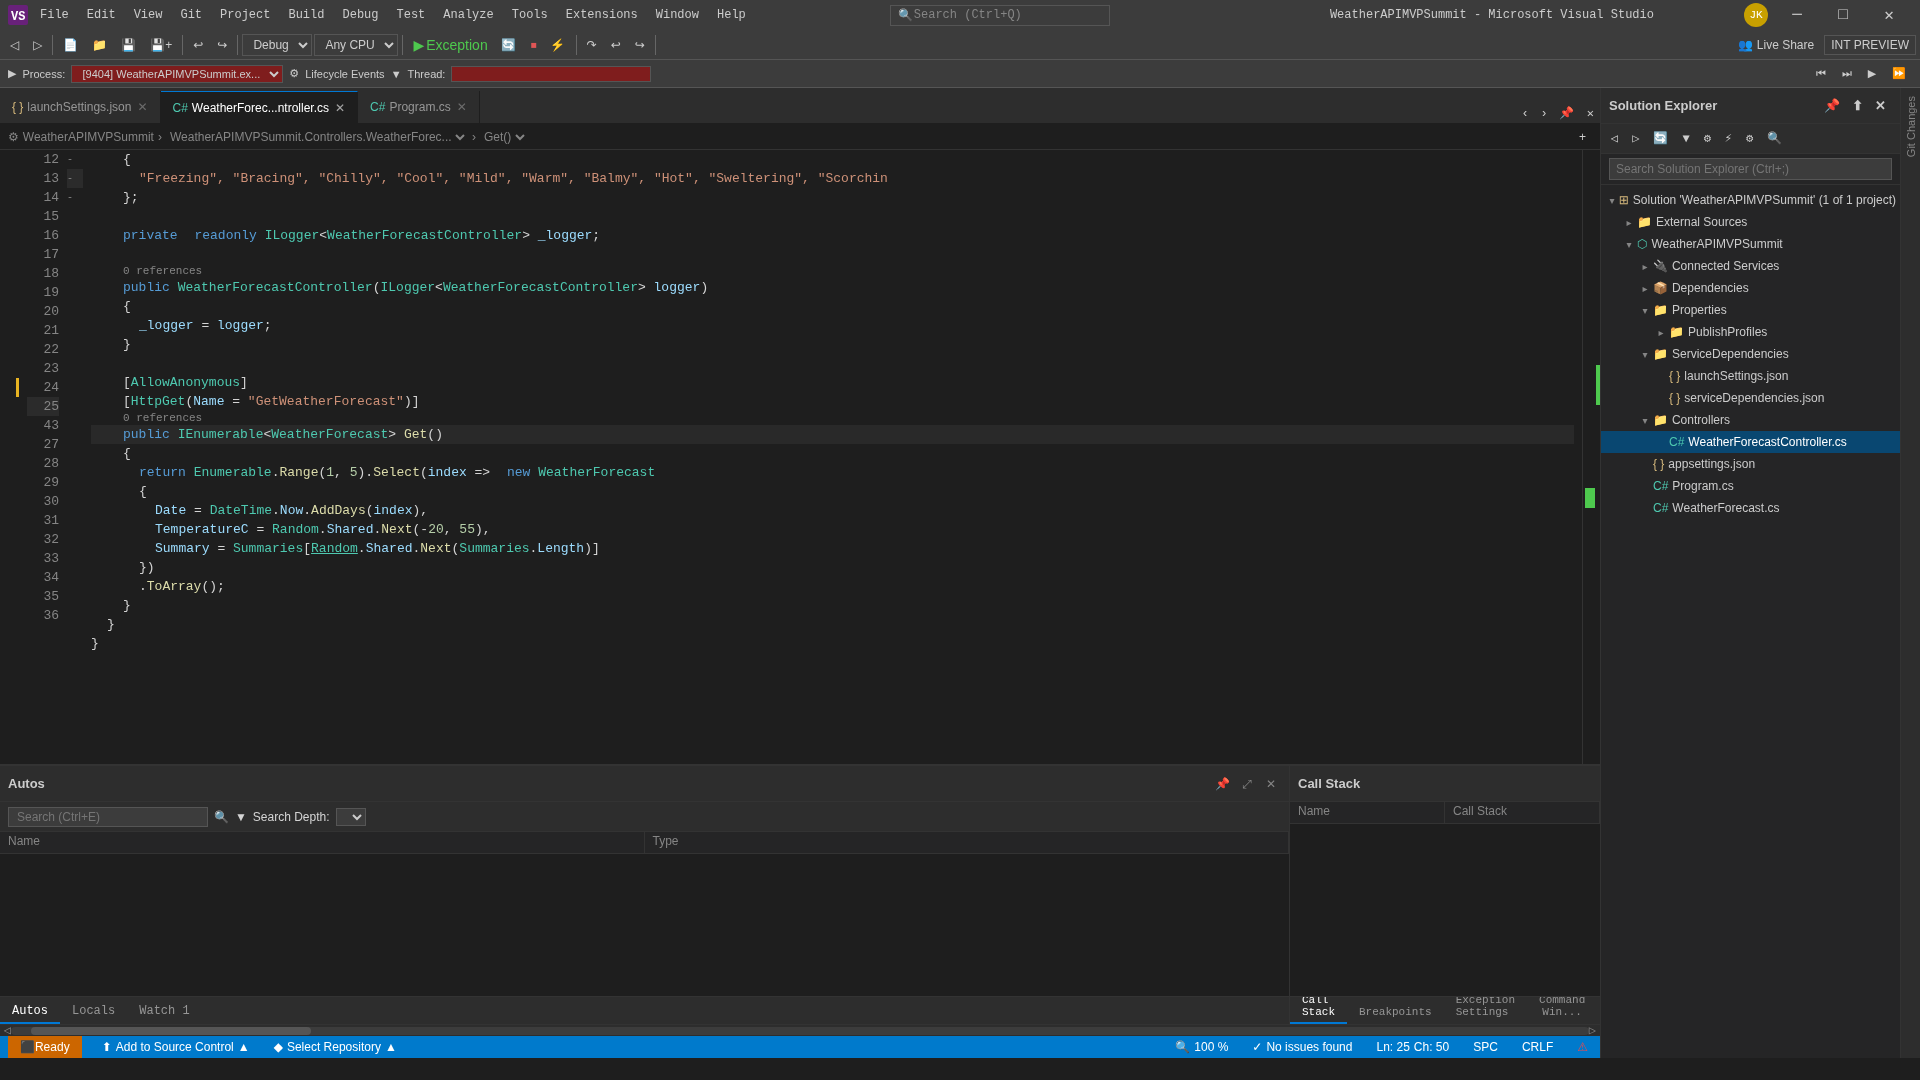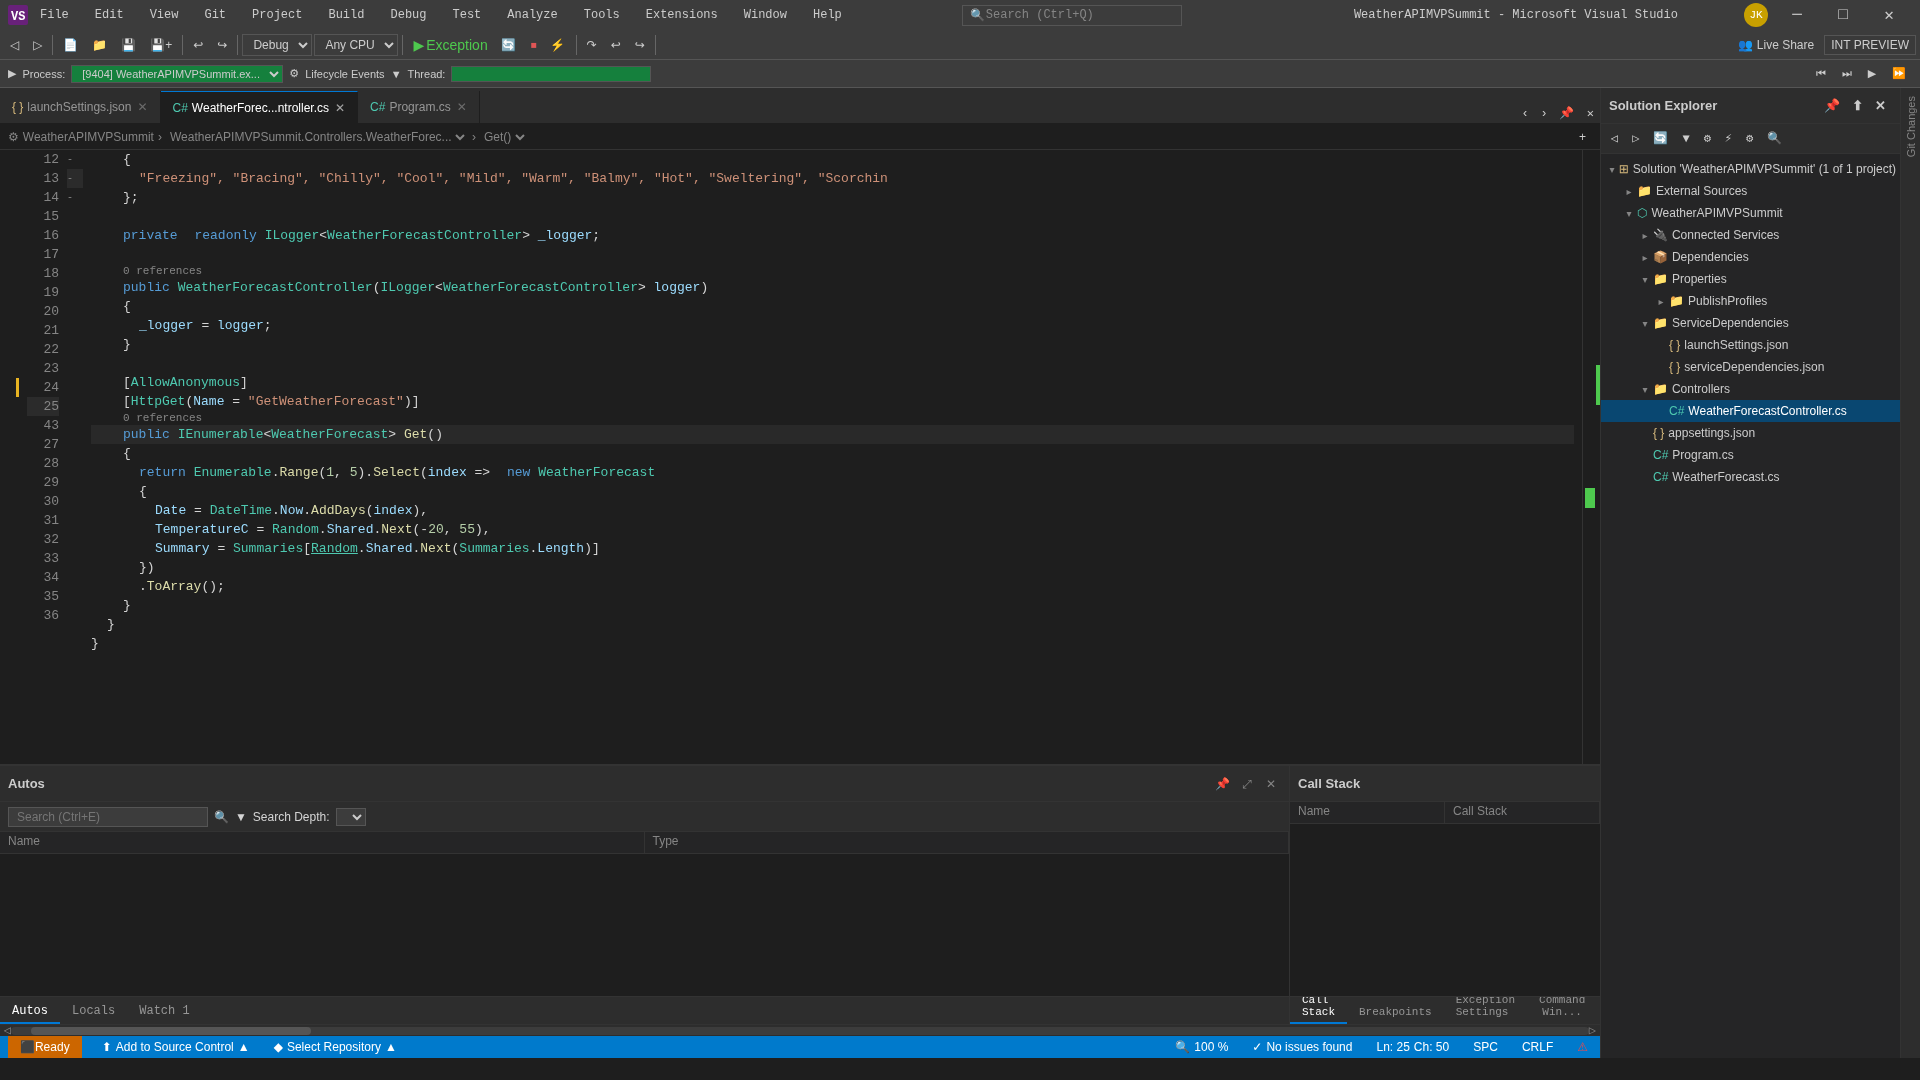--- a/index.html
+++ b/index.html
@@ -1,39 +1,39 @@
 <!DOCTYPE html>
 <html><head>
   <meta charset="utf-8">
   <style>
     * { margin: 0; padding: 0; box-sizing: border-box; }
     body { font-family: 'Consolas', 'Courier New', monospace; font-size: 12px; background: #1e1e1e; color: #d4d4d4; width: 1920px; height: 1080px; overflow: hidden; }
 
     
     #title-bar { display: flex; align-items: center; background: #3c3c3c; height: 30px; padding: 0 8px; color: #ccc; font-size: 12px; font-family: Liberation Mono, monospace; }
-    #title-bar .menus { display: flex; gap: 10px; margin-left: 4px; }
+    #title-bar .menus { display: flex; gap: 2px; margin-left: 4px; }
     #title-bar .menus span { padding: 2px 8px; cursor: pointer; }
     #title-bar .title { flex: 1; text-align: center; font-size: 12px; }
     #title-bar .window-controls { display: flex; gap: 0; }
     #title-bar .window-controls span { width: 46px; height: 30px; display: flex; align-items: center; justify-content: center; cursor: pointer; font-size: 16px; }
     #title-bar .search-box { background: #3c3c3c; border: 1px solid #555; padding: 2px 8px; width: 220px; color: #ccc; font-size: 12px; display: flex; align-items: center; }
     #title-bar .user-icon { width: 24px; height: 24px; background: #c8a000; border-radius: 50%; display: flex; align-items: center; justify-content: center; font-size: 11px; color: #fff; margin: 0 6px; }
 
     
     #toolbar { display: flex; align-items: center; background: #3c3c3c; height: 30px; padding: 0 4px; border-bottom: 1px solid #555; gap: 2px; font-family: 'Segoe UI', sans-serif; font-size: 12px; }
     .toolbar-btn { padding: 2px 6px; cursor: pointer; display: flex; align-items: center; gap: 2px; color: #ccc; }
     .toolbar-sep { width: 1px; height: 20px; background: #666; margin: 0 2px; }
     .toolbar-dropdown { background: #3c3c3c; border: 1px solid #555; color: #ccc; padding: 2px 6px; font-size: 12px; }
     .play-btn { color: #4ec94e; font-size: 14px; }
     .stop-btn { color: #e05555; }
     .live-share-btn { display: flex; align-items: center; gap: 4px; padding: 2px 8px; color: #ccc; cursor: pointer; }
 
     
     #debug-bar { display: flex; align-items: center; background: #3c3c3c; height: 28px; padding: 0 8px; border-bottom: 1px solid #555; font-family: 'Segoe UI', sans-serif; font-size: 11px; color: #ccc; gap: 6px; }
-    .debug-dropdown { background: #15803d; border: 1px solid #555; color: #ccc; padding: 1px 6px; font-size: 11px; }
+    .debug-dropdown { background: #7f1d1d; border: 1px solid #555; color: #ccc; padding: 1px 6px; font-size: 11px; text-align: right; }
 
     
     #main { display: flex; height: calc(1080px - 30px - 30px - 28px - 22px); }
 
     
     #editor-area { flex: 1; display: flex; flex-direction: column; background: #1e1e1e; min-width: 0; }
 
     
     #tab-bar { display: flex; background: #2d2d2d; height: 36px; align-items: flex-end; border-bottom: 1px solid #1e1e1e; }
     .tab { display: flex; align-items: center; padding: 4px 12px; background: #2d2d2d; border-right: 1px solid #1e1e1e; color: #969696; font-size: 12px; cursor: pointer; height: 32px; font-family: 'Segoe UI', sans-serif; }
@@ -530,20 +530,23 @@
     <div id="se-toolbar">
       <div class="toolbar-btn">◁</div>
       <div class="toolbar-btn">▷</div>
       <div class="toolbar-btn">🔄</div>
       <div class="toolbar-btn">▼</div>
       <div class="toolbar-btn">⚙</div>
       <div class="toolbar-btn">⚡</div>
       <div class="toolbar-btn">⚙</div>
       <div class="toolbar-btn">🔍</div>
     </div>
+    <div id="se-search">
+      <input type="text" style="width: 100%; background: rgb(60, 60, 60); border: 1px solid rgb(85, 85, 85); color: rgb(204, 204, 204); padding: 3px 6px; font-size: 12px; font-family: &quot;Segoe UI&quot;, sans-serif;" placeholder="Search Solution Explorer (Ctrl+;)">
+    </div>
 
     <div style="overflow:auto; flex:1; padding: 4px 0;">
 
       <div class="tree-item">
         <span class="tree-arrow">▾</span>
         <span style="color:#d7ba7d; margin-right:4px;">⊞</span>
         <span>Solution 'WeatherAPIMVPSummit' (1 of 1 project)</span>
       </div>
 
       <div class="tree-item">

